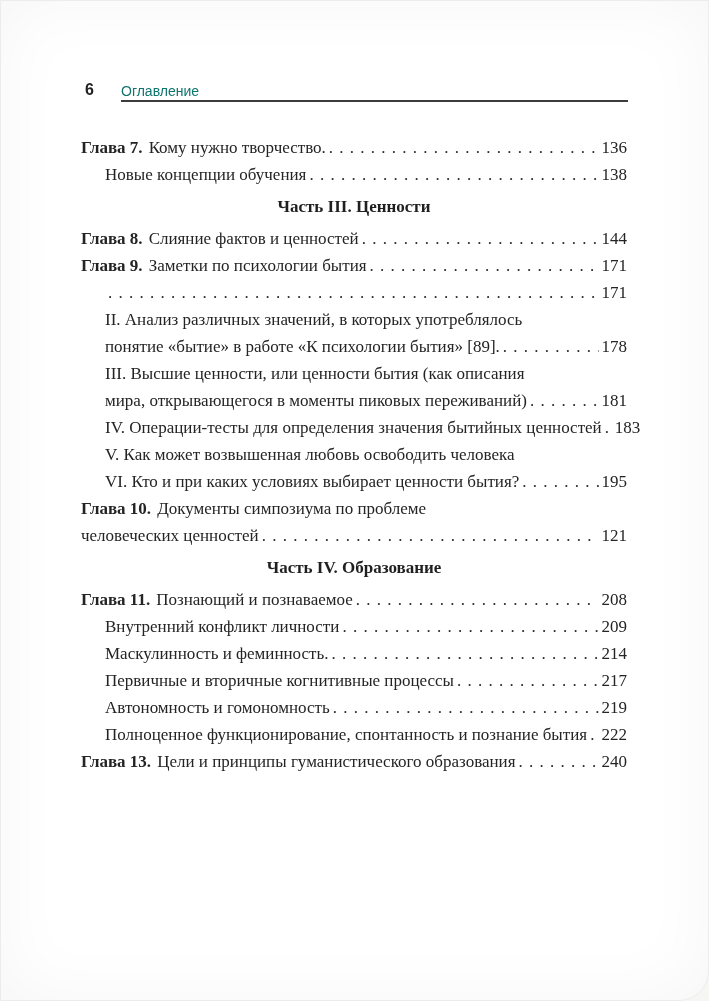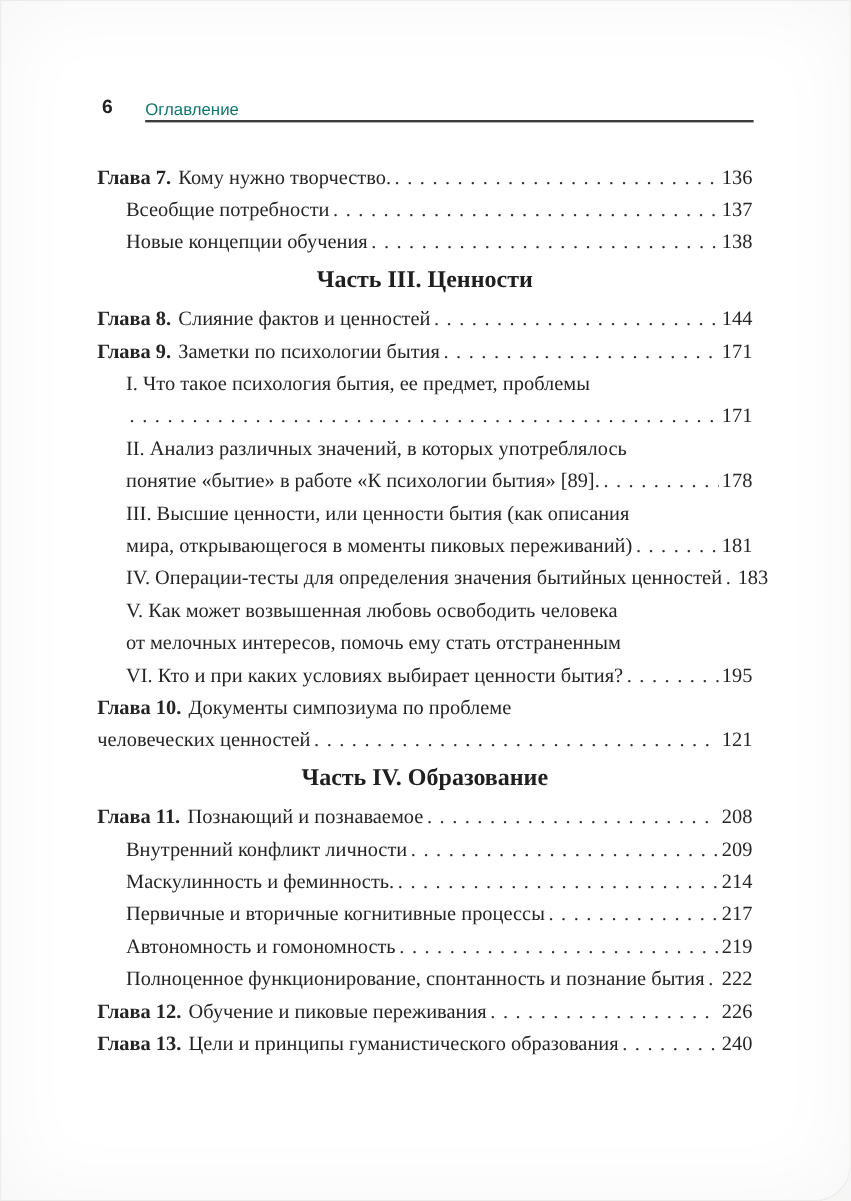--- a/index.html
+++ b/index.html
@@ -59,63 +59,55 @@
     letter-spacing: 1px;
     padding-left: 3px;
   }
   .page-num { padding-left: 3px; }
   .toc-line.chapter-row .page-num { padding-left: 6px; }
   .part-heading {
     height: 27px; line-height: 27px;
     margin: 5px 0;
     text-align: center;
     font-weight: bold;
-    font-size: 20px;
+    font-size: 17px;
     color: #1f1f1f;
   }
 </style>
 </head>
 <body>
 
 <div class="page">
   <div class="folio">6</div>
   <div class="running-head">Оглавление</div>
   <div class="head-rule"></div>
   <div class="toc" id="toc-list">
       <div class="toc-line chapter-row">
         <span class="prefix">Глава 7.</span>
         <span>Кому нужно творчество.</span>
         <span class="leader"></span>
         <span class="page-num">136</span>
       </div>
       <div class="toc-line indent">
-        <span>Всеобщие потребности</span>
-        <span class="leader"></span>
-        <span class="page-num">137</span>
-      </div>
-      <div class="toc-line indent">
         <span>Новые концепции обучения</span>
         <span class="leader"></span>
         <span class="page-num">138</span>
       </div>
       <div class="part-heading">Часть III. Ценности</div>
       <div class="toc-line chapter-row">
         <span class="prefix">Глава 8.</span>
         <span>Слияние фактов и ценностей</span>
         <span class="leader"></span>
         <span class="page-num">144</span>
       </div>
       <div class="toc-line chapter-row">
         <span class="prefix">Глава 9.</span>
         <span>Заметки по психологии бытия</span>
         <span class="leader"></span>
         <span class="page-num">171</span>
-      </div>
-      <div class="toc-line indent">
-        <span>I. Что такое психология бытия, ее предмет, проблемы</span>
       </div>
       <div class="toc-line indent">
         <span class="leader"></span>
         <span class="page-num">171</span>
       </div>
       <div class="toc-line indent">
         <span>II. Анализ различных значений, в которых употреблялось</span>
       </div>
       <div class="toc-line indent">
         <span>понятие «бытие» в работе «К психологии бытия» [89].</span>
@@ -130,23 +122,20 @@
         <span class="leader"></span>
         <span class="page-num">181</span>
       </div>
       <div class="toc-line indent">
         <span>IV. Операции-тесты для определения значения бытийных ценностей</span>
         <span class="leader"></span>
         <span class="page-num">183</span>
       </div>
       <div class="toc-line indent">
         <span>V. Как может возвышенная любовь освободить человека</span>
-      </div>
-      <div class="toc-line indent">
-        <span>от мелочных интересов, помочь ему стать отстраненным</span>
       </div>
       <div class="toc-line indent">
         <span>VI. Кто и при каких условиях выбирает ценности бытия?</span>
         <span class="leader"></span>
         <span class="page-num">195</span>
       </div>
       <div class="toc-line chapter-row">
         <span class="prefix">Глава 10.</span>
         <span>Документы симпозиума по проблеме</span>
       </div>
@@ -181,25 +170,19 @@
         <span>Автономность и гомономность</span>
         <span class="leader"></span>
         <span class="page-num">219</span>
       </div>
       <div class="toc-line indent">
         <span>Полноценное функционирование, спонтанность и познание бытия</span>
         <span class="leader"></span>
         <span class="page-num">222</span>
       </div>
       <div class="toc-line chapter-row">
-        <span class="prefix">Глава 12.</span>
-        <span>Обучение и пиковые переживания</span>
-        <span class="leader"></span>
-        <span class="page-num">226</span>
-      </div>
-      <div class="toc-line chapter-row">
         <span class="prefix">Глава 13.</span>
         <span>Цели и принципы гуманистического образования</span>
         <span class="leader"></span>
         <span class="page-num">240</span>
       </div>
     </div>
 </div>
 
 </body></html>

